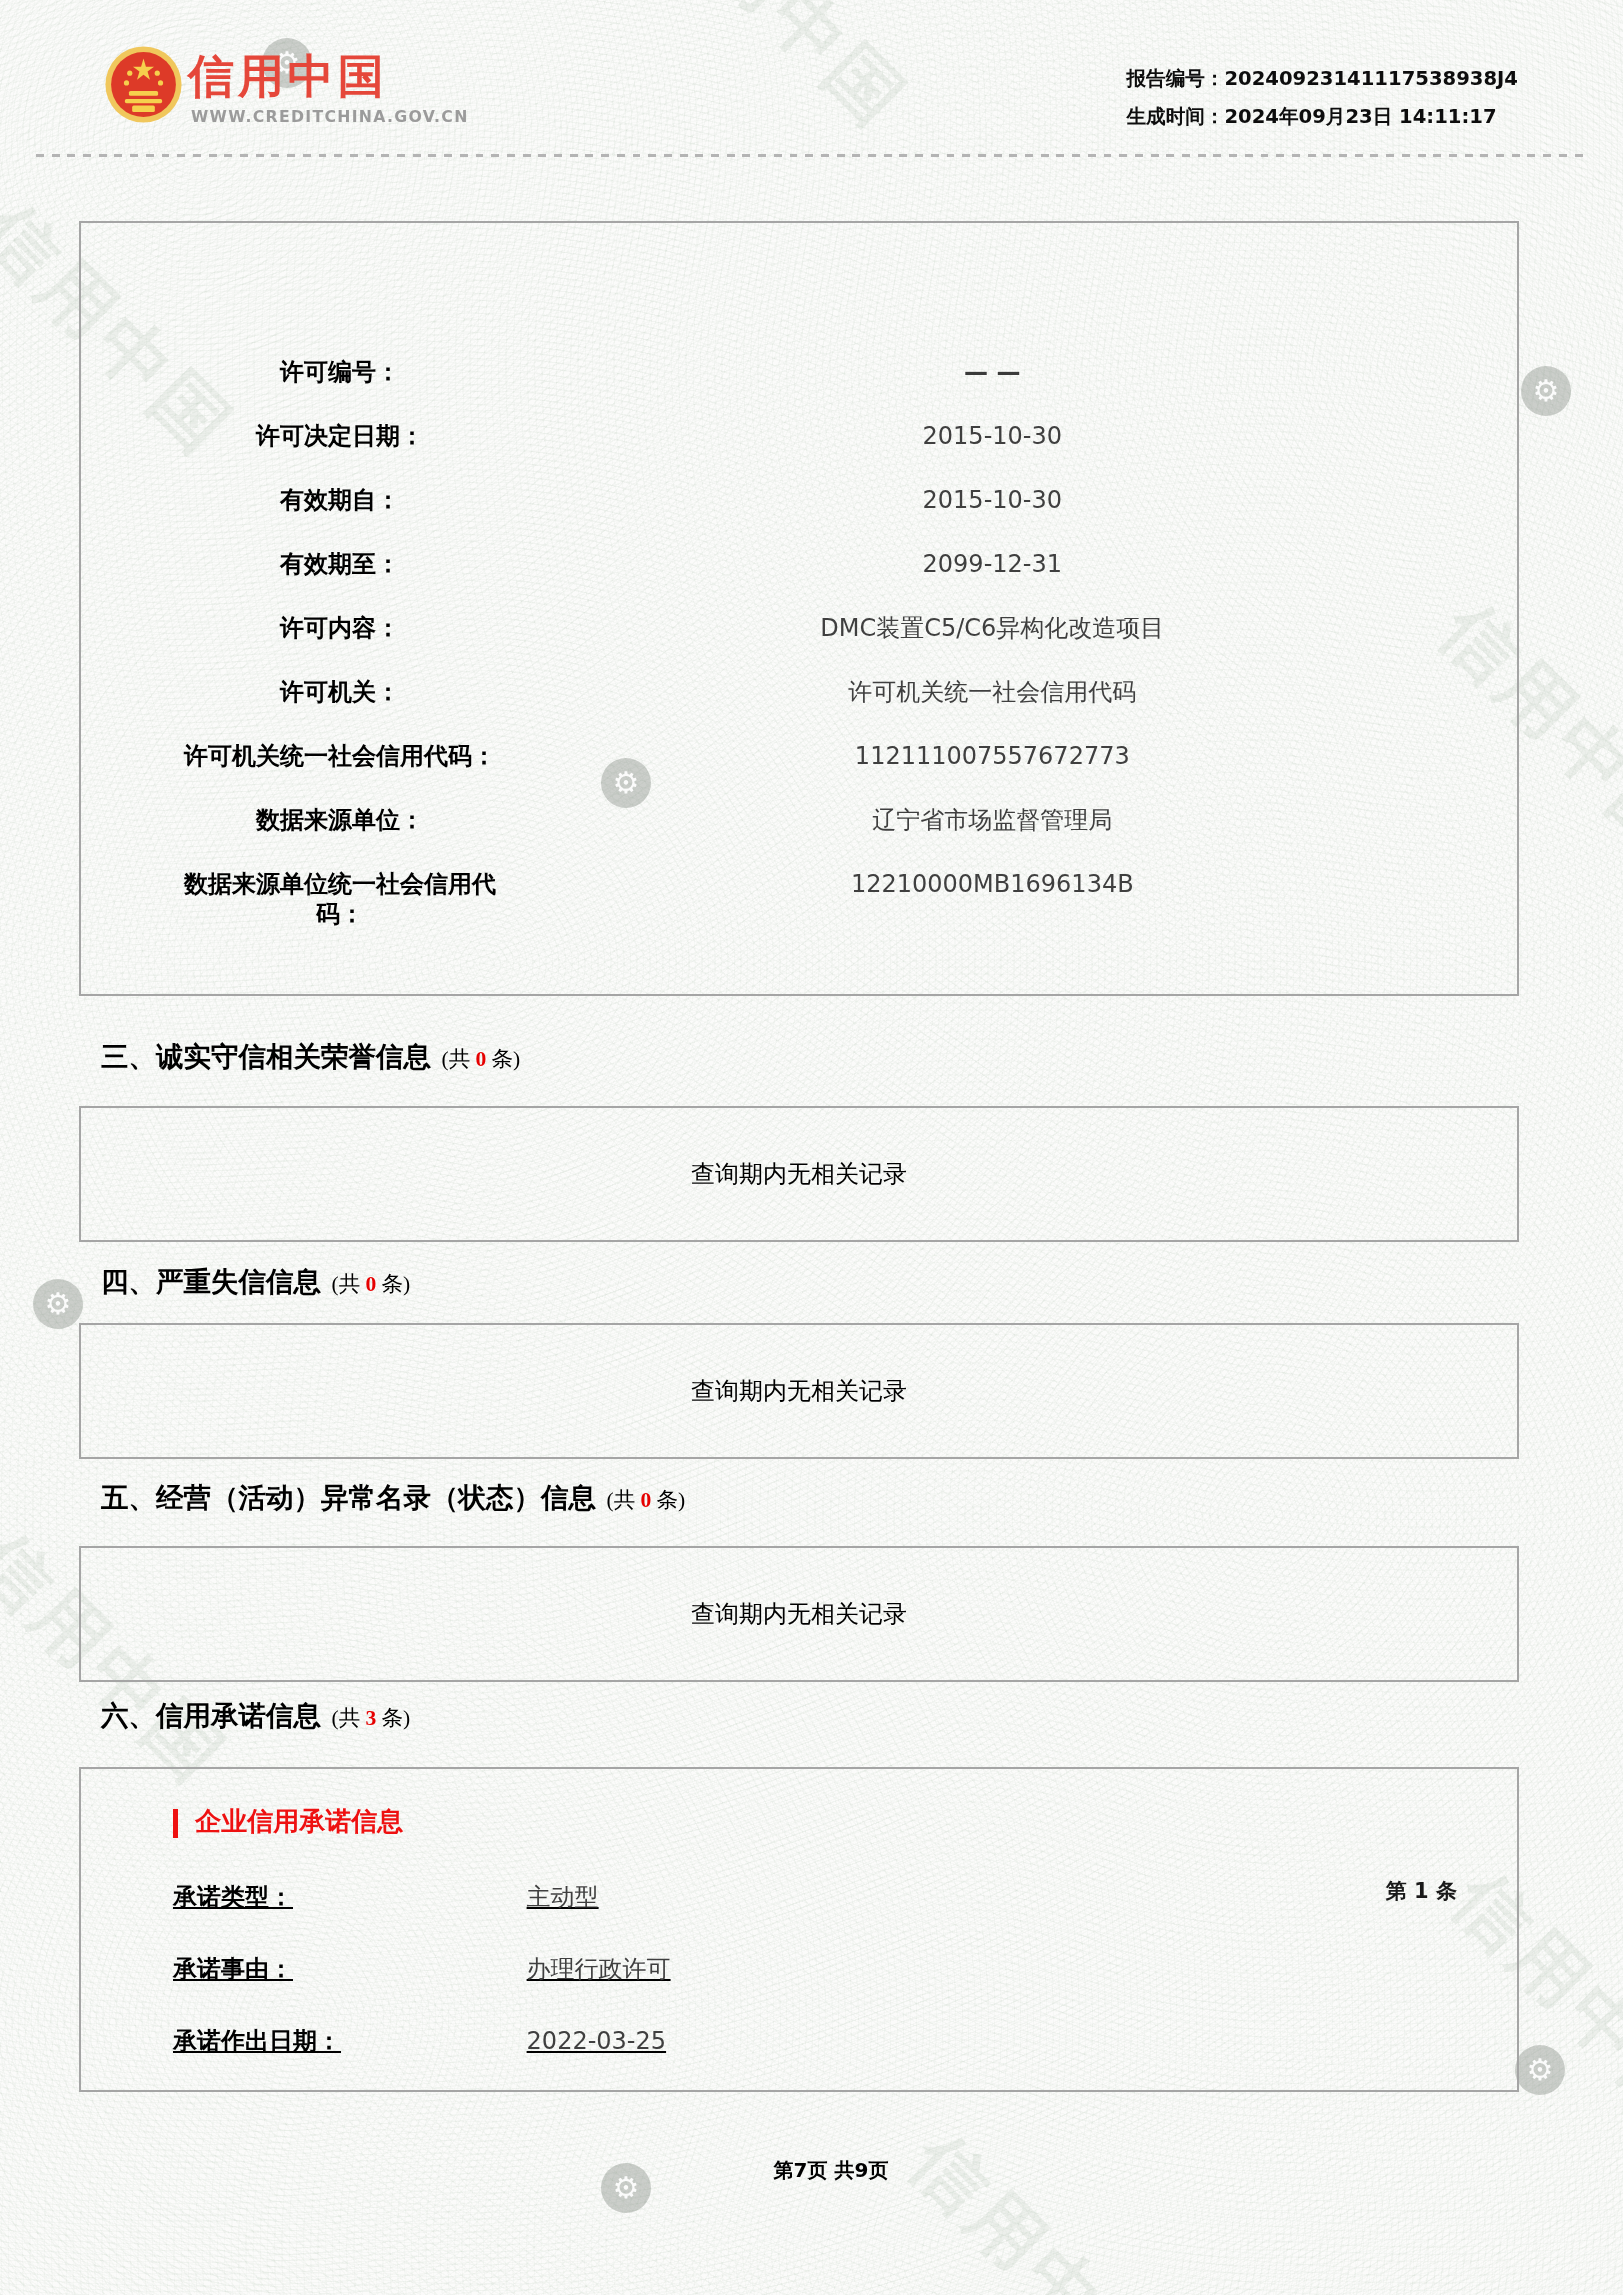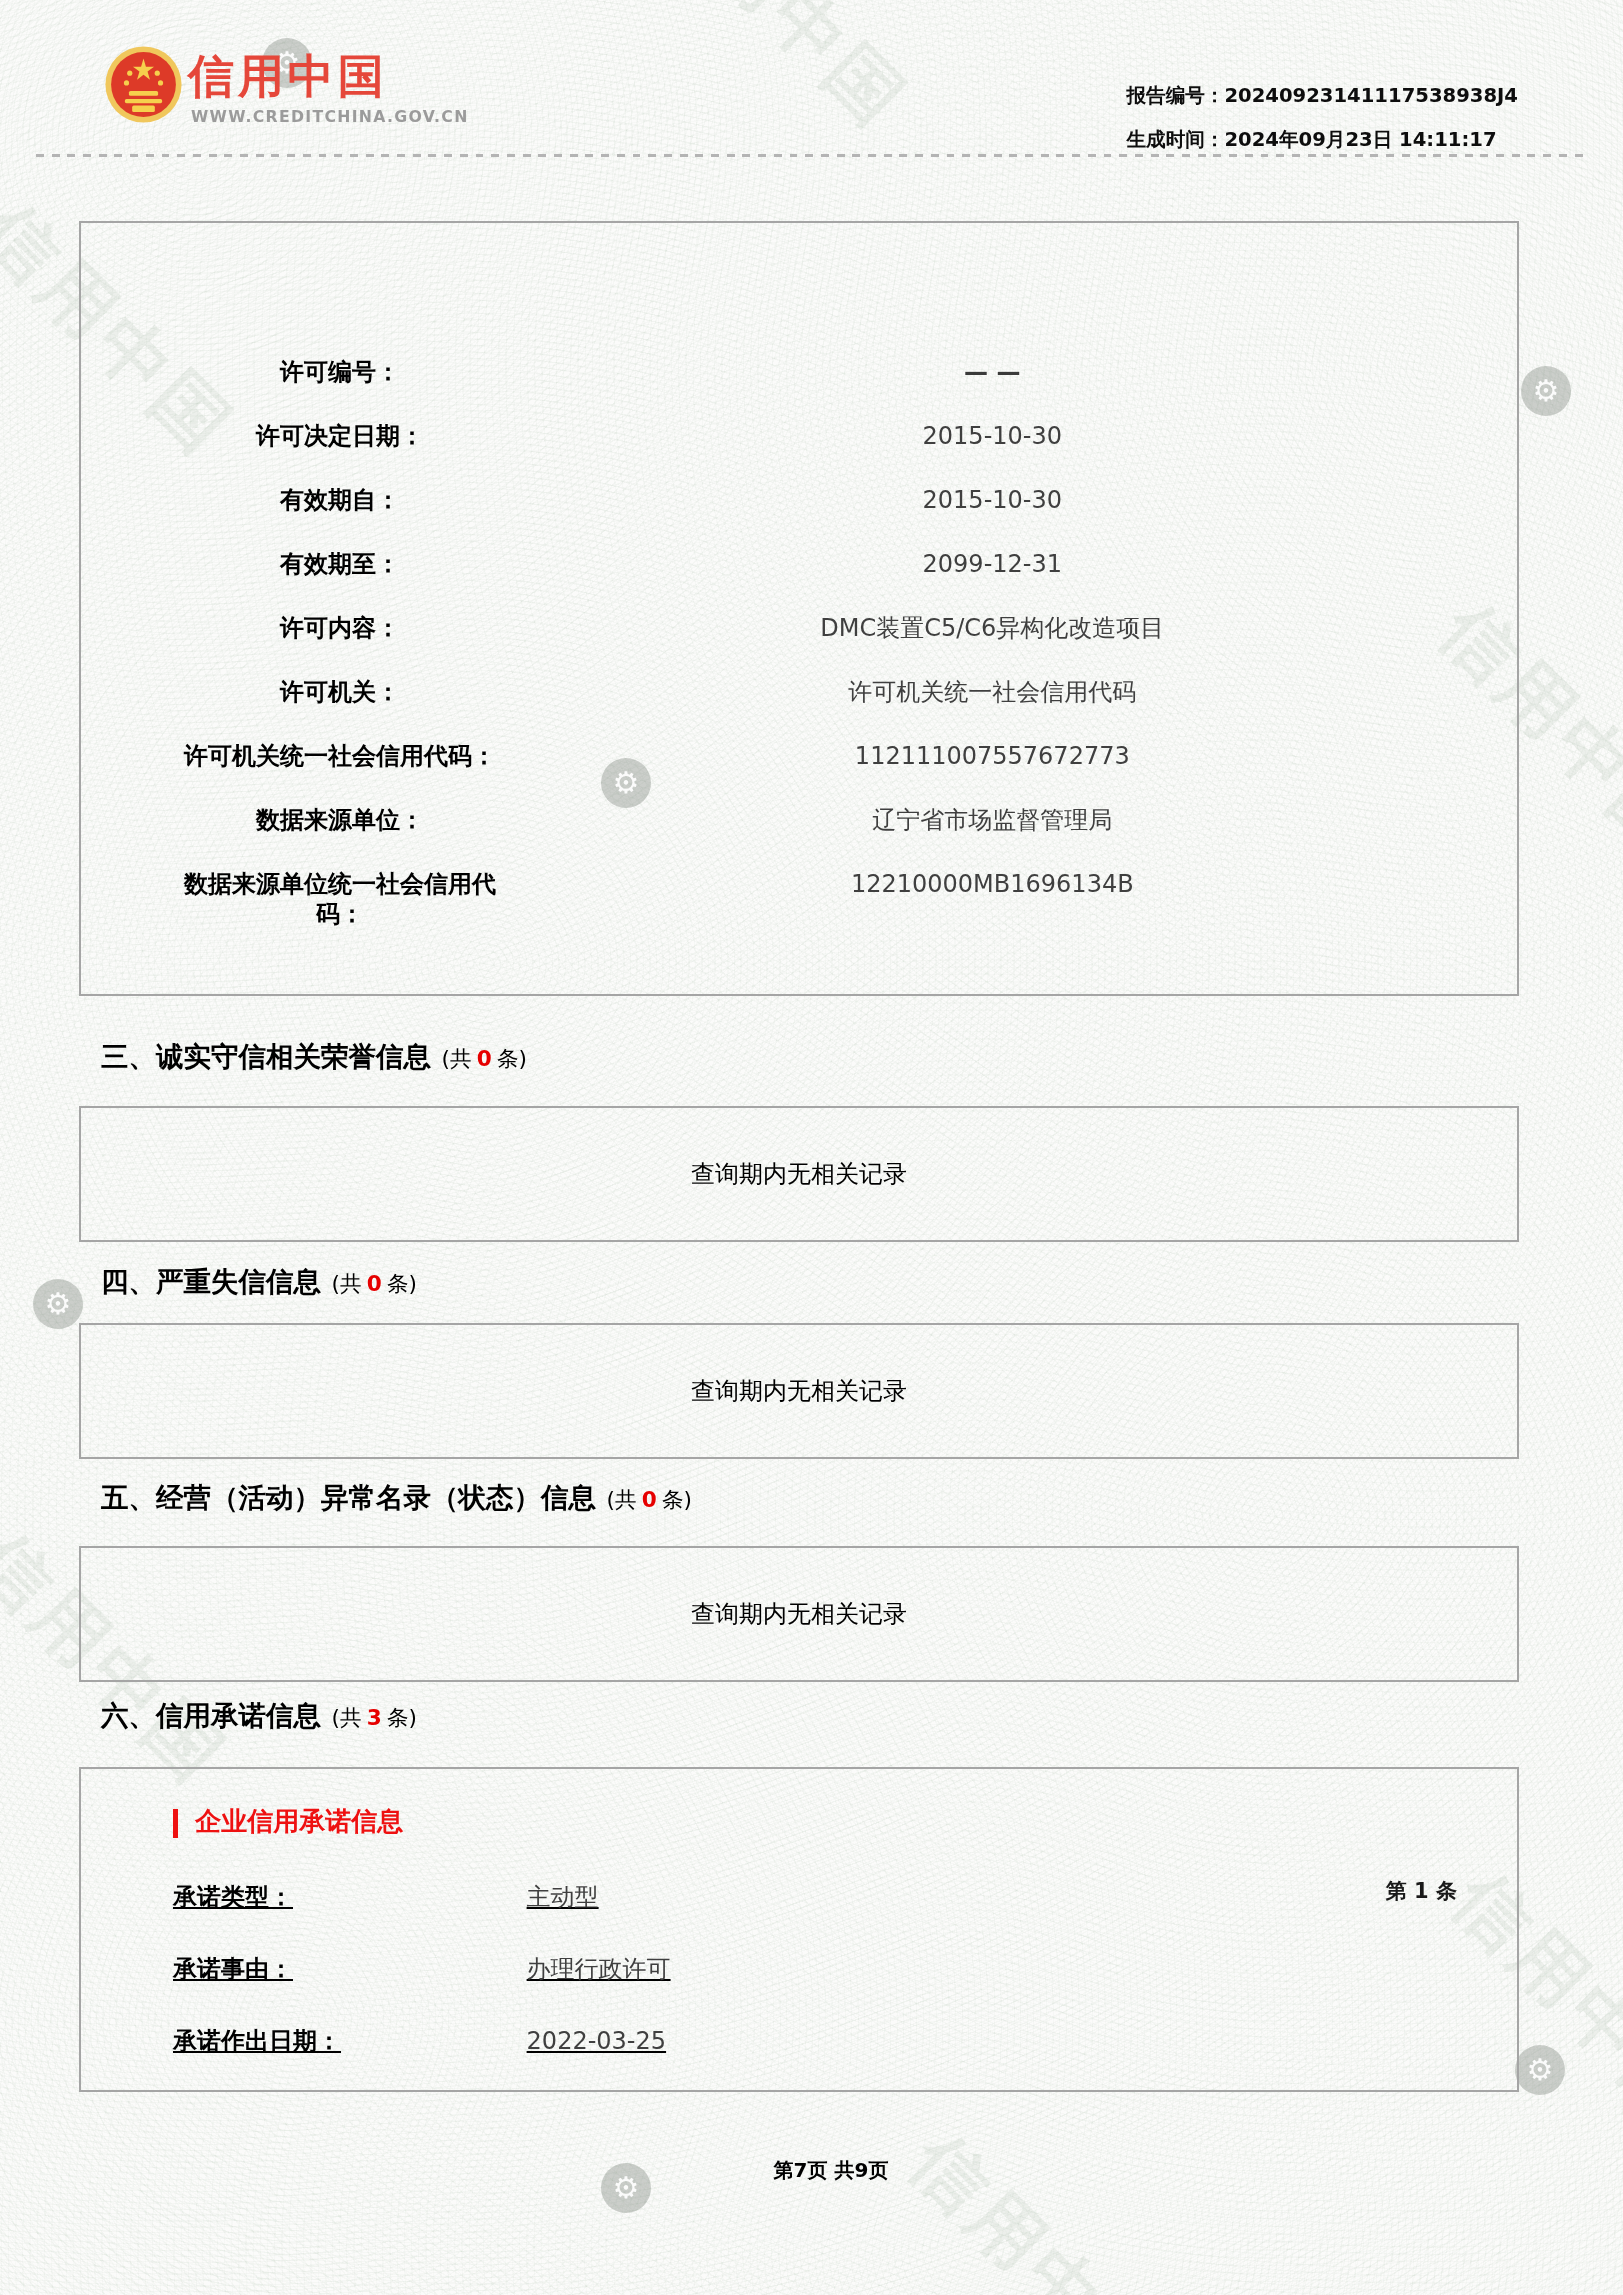--- a/index.html
+++ b/index.html
@@ -45,42 +45,42 @@
     font-size:46px; font-weight:700; color:#e5473a; letter-spacing:3.9px;
   }
   .brand-url {
     position:absolute; left:191px; top:107px;
     font-size:15.7px; font-weight:600; color:#9b9b9b; letter-spacing:1.3px;
   }
   .hdr-right {
     position:absolute; right:105px; top:65px;
     text-align:left; font-size:19.6px; font-weight:600; color:#0d0d0d;
   }
-  .hdr-right .line { margin-bottom:11px; white-space:nowrap;margin-top:17px; }
+  .hdr-right .line { margin-bottom:11px; white-space:nowrap; }
 
   .dash-sep {
     position:absolute; left:36px; right:38px; top:154px; height:3.3px;
     background:repeating-linear-gradient(90deg,#b4b4b4 0 7.9px, transparent 7.9px 15.7px);
   }
 
   
   .gbox { position:absolute; left:79px; width:1440px; border:2.6px solid #a5a5a5; }
   .box1 { top:221px; height:775px;text-align:center; }
   .box1-inner { padding:134px 59px 0 92px; }
 
   .kv { display:flex; font-size:24px; line-height:30px; margin-bottom:34px; }
   .kv .k { width:334px; font-weight:700; color:#000; }
   .kv .v { flex:1; padding-left:19.6px; color:#3f3f3f; }
 
   .sec-head {
     position:absolute; left:101px;
     font-size:27.5px; line-height:34px; font-weight:700; color:#000;
     white-space:nowrap;
   }
-  .sec-count { font-size:21.6px; font-weight:400; margin-left:10.5px; }
+  .sec-count { font-size:21.6px; font-weight:400; margin-left:10.5px;font-family:Liberation Serif, serif; }
   .sec-count .red { color:#e60000; font-weight:700; margin:0 5.2px; }
 
   .empty-box {
     height:136px; display:flex; align-items:center; justify-content:center;
     font-size:24px; color:#000;
   }
 
   .box6 { top:1767px; height:325px; }
   .box6-inner { padding:39px 59px 0 92px; position:relative; }
   .subsec {

